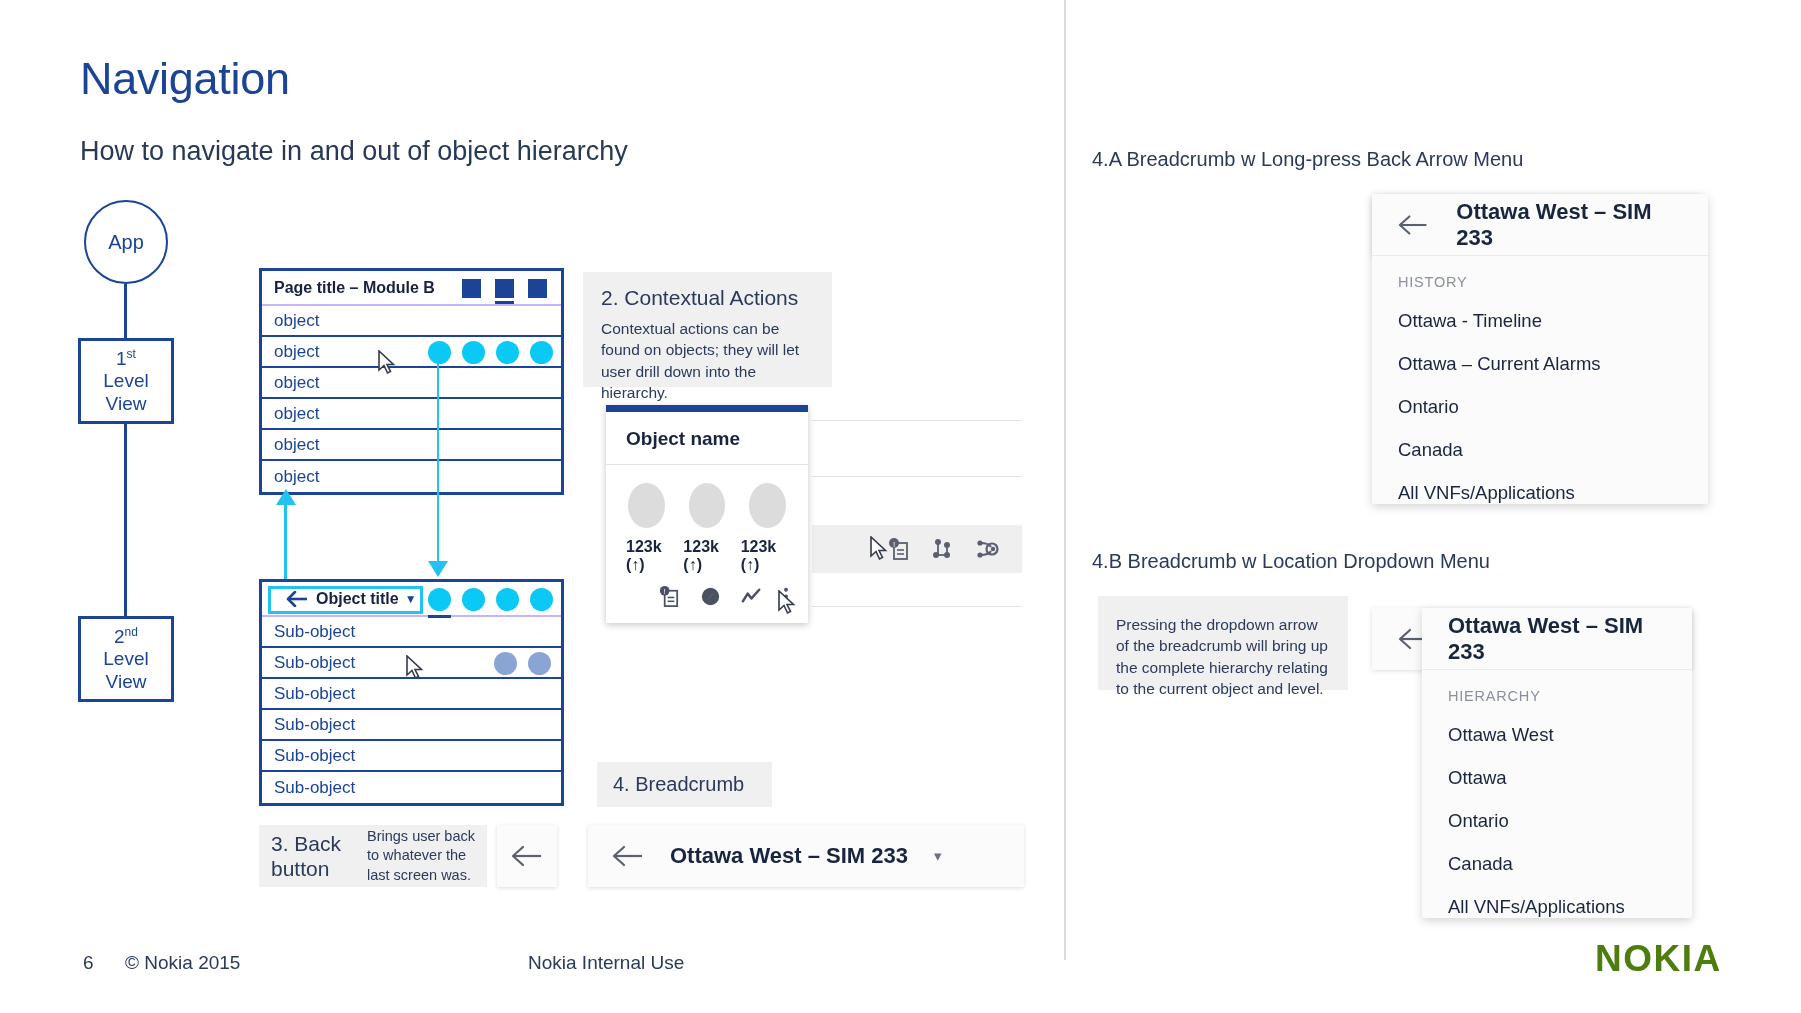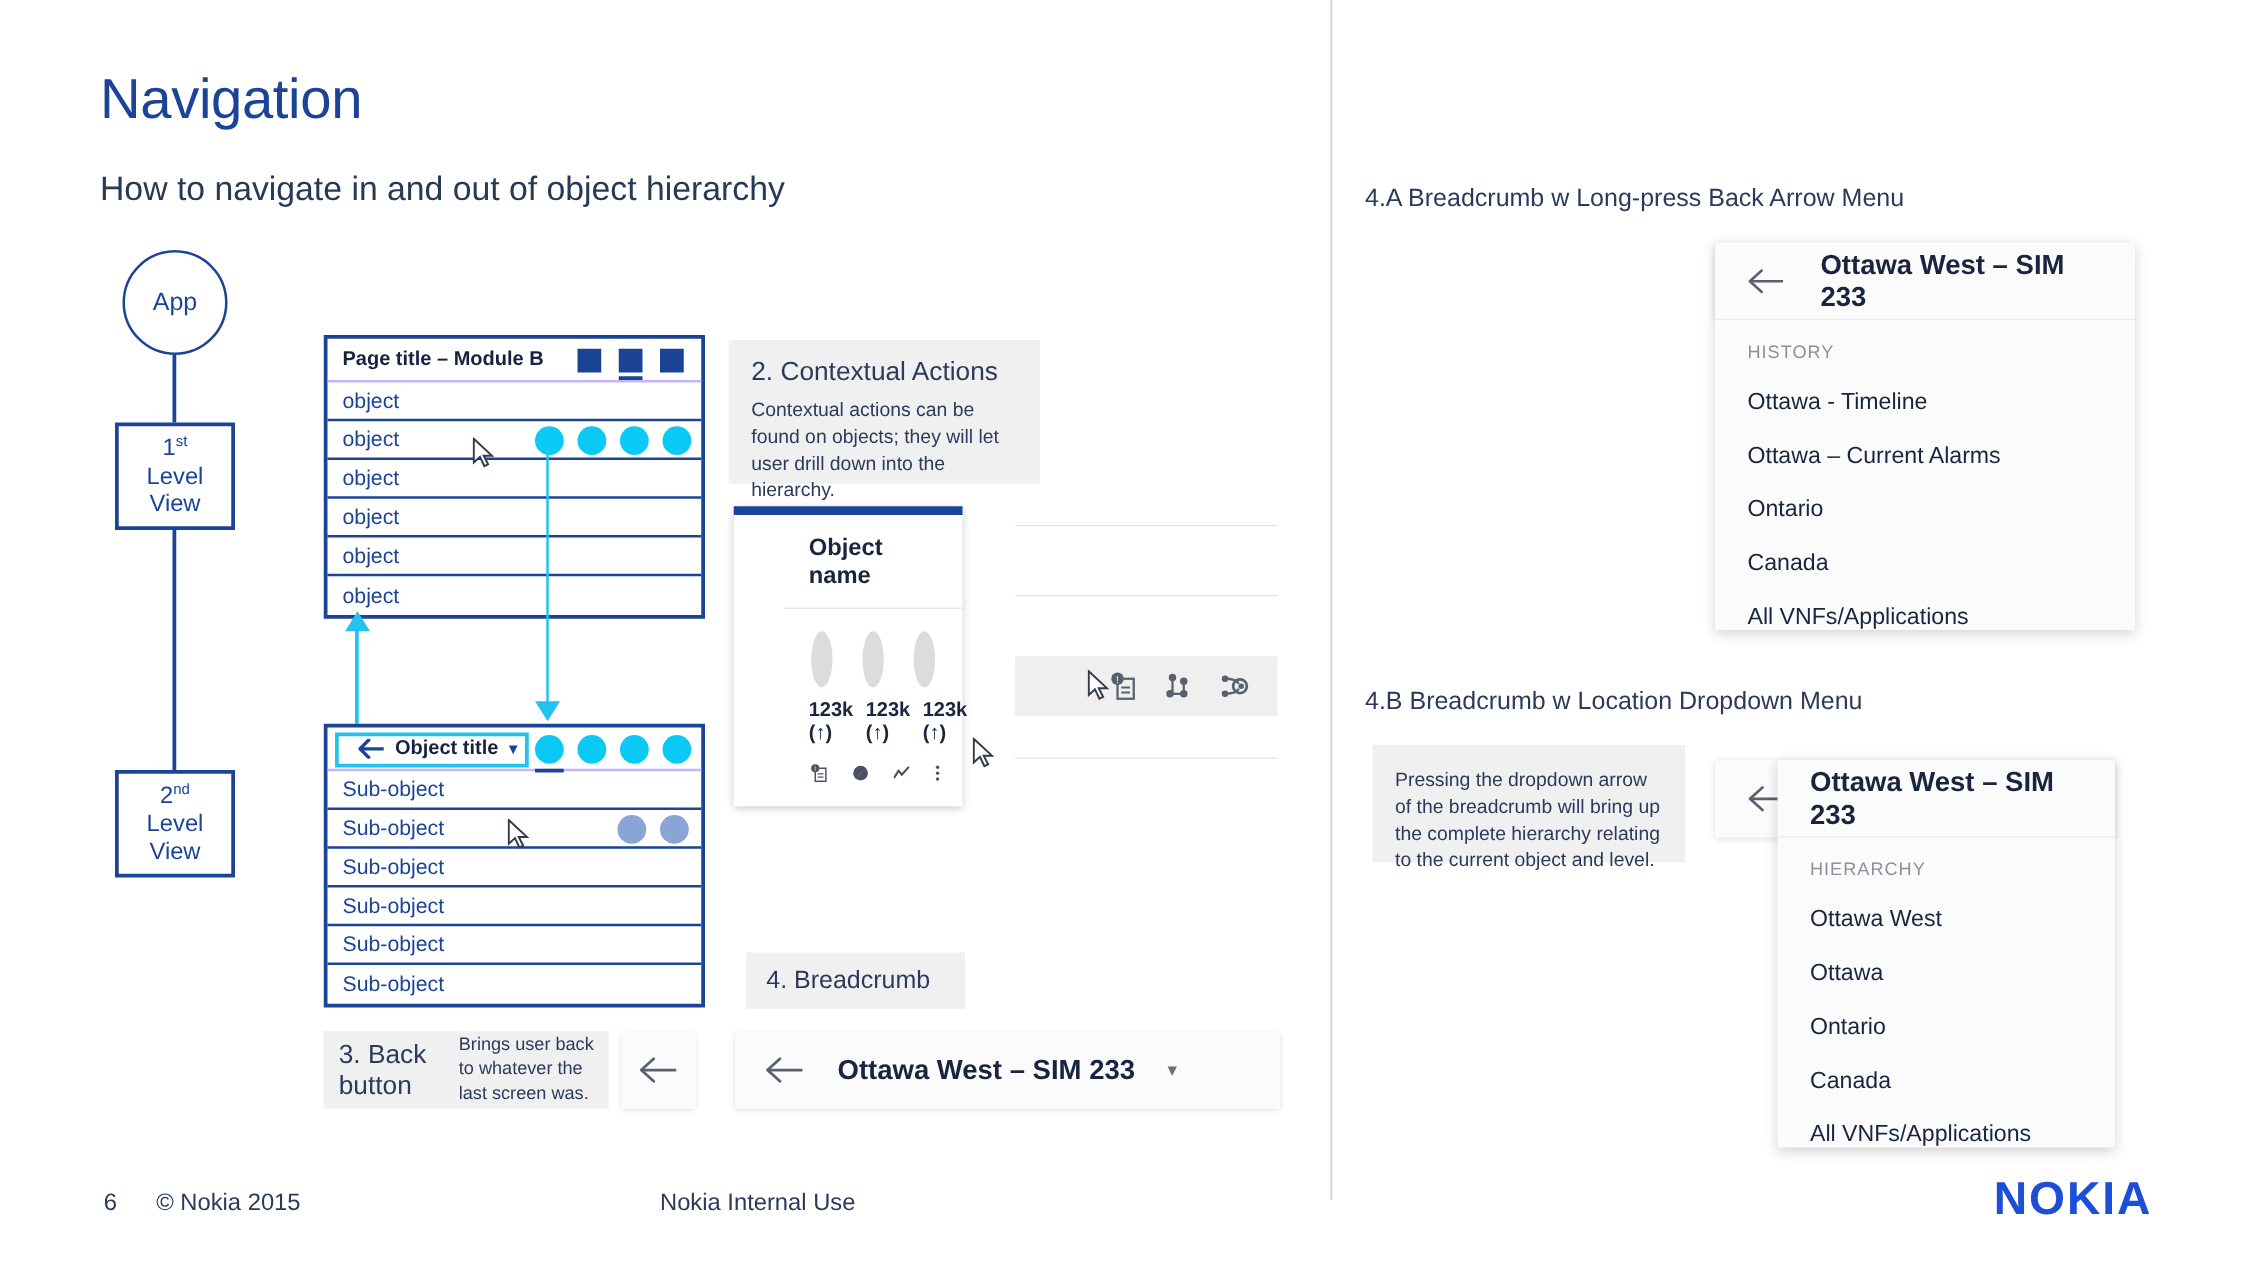--- a/index.html
+++ b/index.html
@@ -21,21 +21,21 @@
     font-size: 27px; color: #263a56; font-weight: 400;
   }
 
   
   .col-divider {
     position: absolute; left: 1064px; top: 0px; width: 1.5px; height: 960px;
     background: #d9dde3;
   }
 
   
-  .flow { position: absolute; left: 92px; top: 200px; width: 180px; height: 520px; }
+  .flow { position: absolute; left: 78px; top: 200px; width: 180px; height: 520px; }
   .flow-circle {
     position:absolute; left: 6px; top: 0px; width: 84px; height: 84px;
     border: 2.5px solid #1b4497; border-radius: 50%;
     display:flex; align-items:center; justify-content:center;
     font-size: 20px; color:#1b4497; background:#fff;
   }
   .flow-line { position:absolute; background:#1b4497; width: 3px; left: 46px; }
   .flow-line.l1 { top: 84px; height: 56px; }
   .flow-line.l2 { top: 223px; height: 195px; }
   .flow-box {
@@ -157,21 +157,21 @@
     font-size: 14.5px; color:#8a909c; letter-spacing: 0.8px;
     padding: 18px 26px 10px 26px;
   }
   .menu-item {
     font-size: 18.5px; color:#19253f; padding: 10px 26px 11px 26px; font-weight:500;
   }
 
   
   .footer-text { position:absolute; font-size: 19px; color:#2b3a5b; }
   .nokia-logo {
-    position:absolute; font-size: 37px; font-weight: 700; color:#1d4ed8;
+    position:absolute; font-size: 37px; font-weight: 700; color:#4d7c0f;
     letter-spacing: 1.5px; font-family: "Liberation Sans", sans-serif;
   }
 </style>
 </head>
 <body>
 
 <div class="slide">
 
   <div class="page-title">Navigation</div>
   <div class="page-subtitle">How to navigate in and out of object hierarchy</div>
@@ -276,21 +276,21 @@
         <path d="M6 7 Q15 7 17 11" fill="none" stroke="#5a6070" stroke-width="2"></path>
         <path d="M6 19 Q15 19 17 15" fill="none" stroke="#5a6070" stroke-width="2"></path>
       </svg>
     </div>
     <div class="ghost-line" style="left:0; top:208px; width:210px;"></div>
   </div>
   <svg class="cursor" style="left:870px; top:536px;" viewBox="0 0 19 25">
     <path d="M1,1 L1,20 L6,15.5 L9.5,23 L12.5,21.5 L9,14.5 L15.5,14.5 Z" fill="#ffffff" stroke="#333b4a" stroke-width="1.6"></path>
   </svg>
 
-  <div class="obj-card" style="left:587px; top:405px; width:183px;padding-left:40px;">
+  <div class="obj-card" style="left:606px; top:405px; width:202px;">
     <div class="obj-card-title">Object name</div>
     <div class="obj-circles">
       <span class="obj-circle"></span>
       <span class="obj-circle"></span>
       <span class="obj-circle"></span>
     </div>
     <div class="obj-values">
       <span>123k (↑)</span>
       <span>123k (↑)</span>
       <span>123k (↑)</span>

